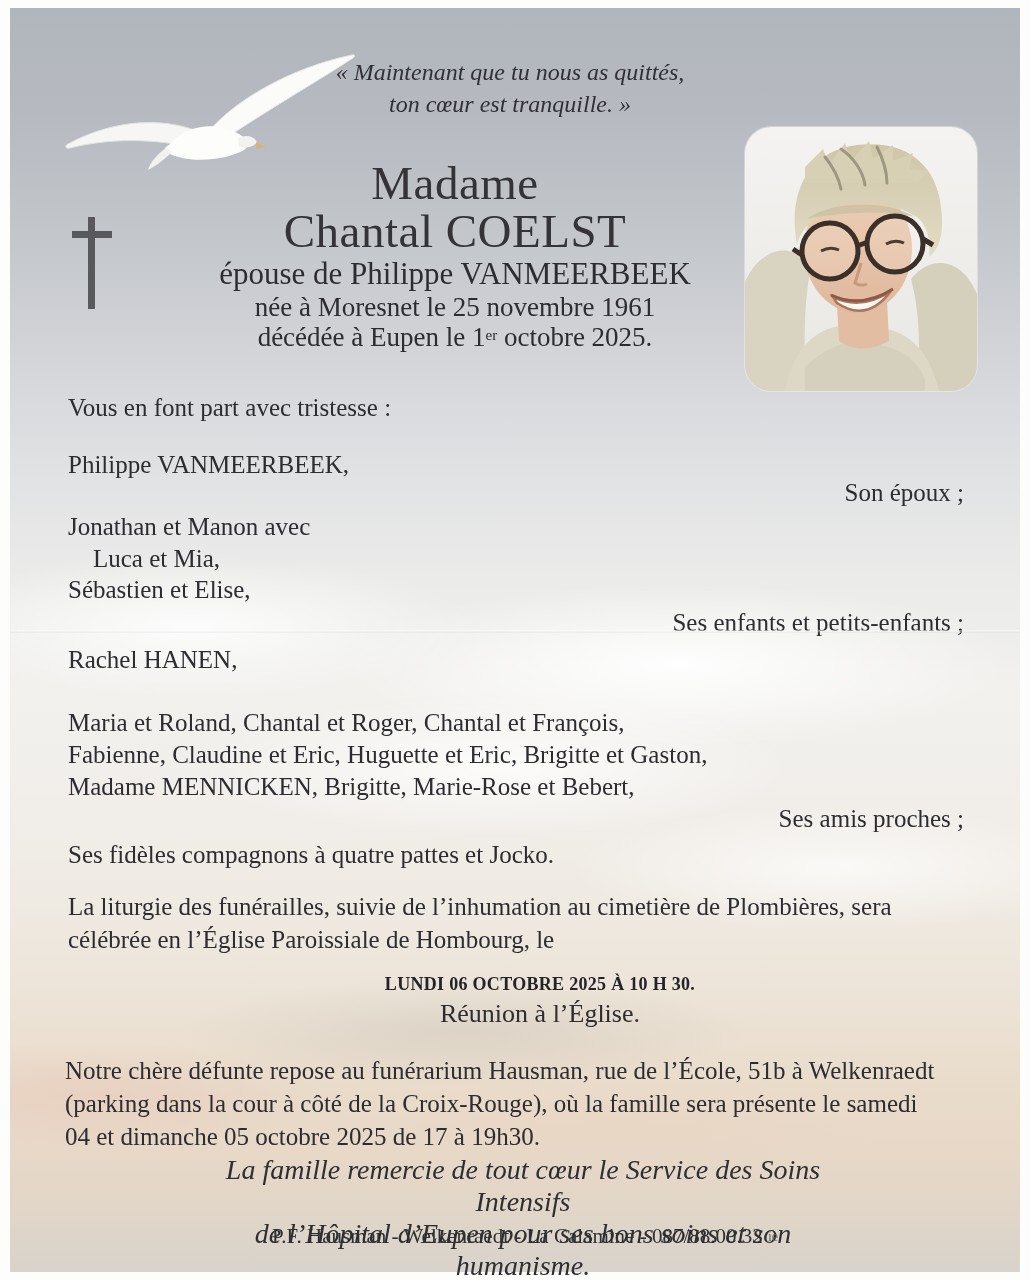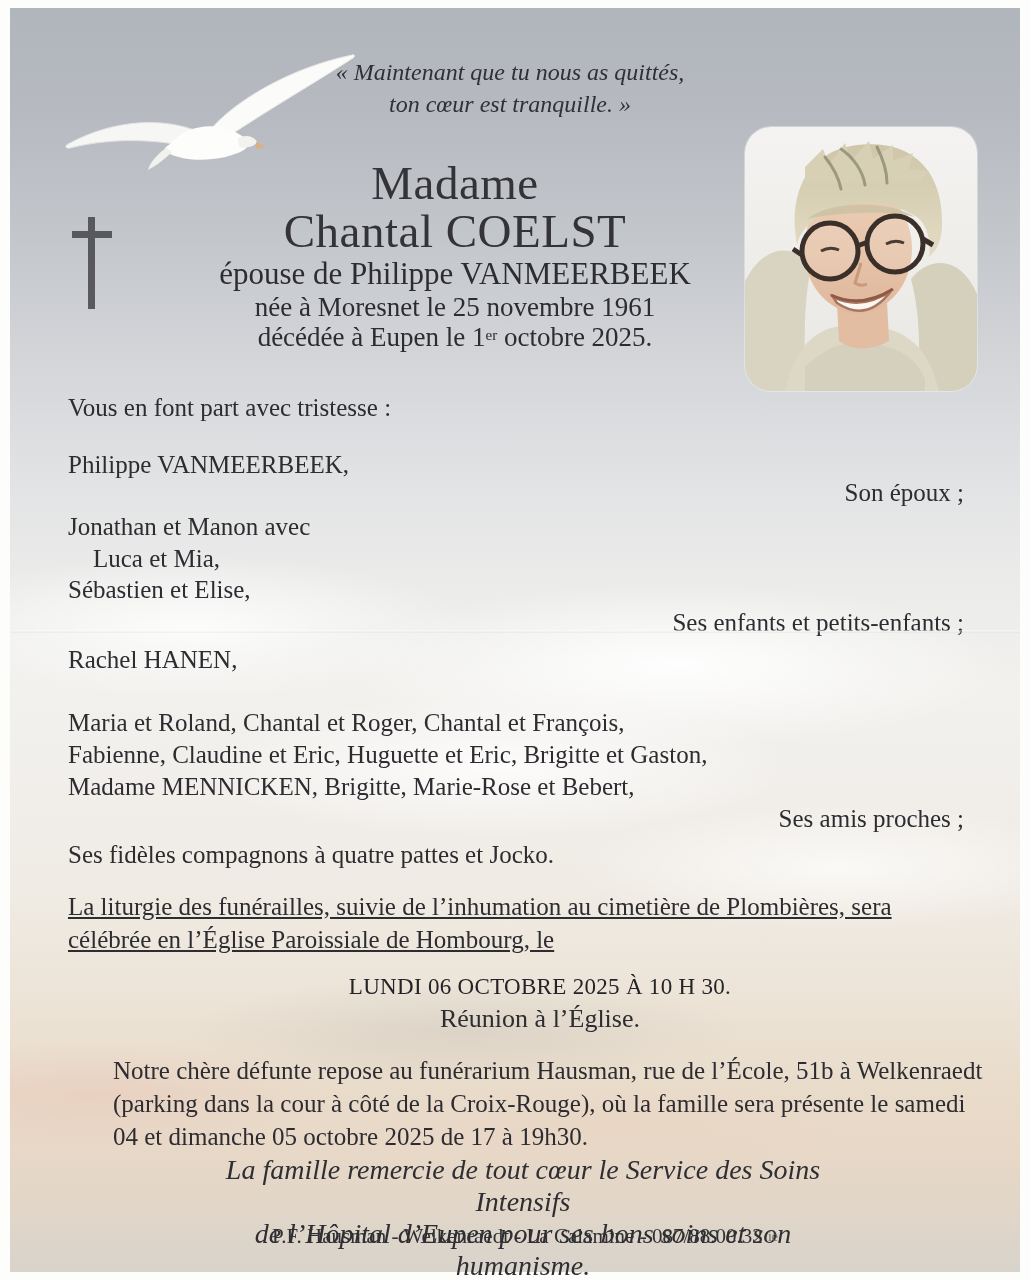--- a/index.html
+++ b/index.html
@@ -42,25 +42,25 @@
   .h-spouse{top:248px;font-size:31px;}
   .h-born{top:284px;font-size:27px;}
   .h-died{top:314px;font-size:27px;}
   .h-died sup{font-size:15px;vertical-align:6px;}
   .intro{left:58px;top:386px;font-size:25px;}
   .mourners{left:58px;top:443px;width:896px;height:430px;}
   .mrow{position:absolute;left:0;width:100%;font-size:25px;line-height:28px;white-space:nowrap;}
   .mrow.right{text-align:right;}
   .mrow.indent{padding-left:25px;}
   .para{font-size:25px;line-height:33px;}
-  .liturgy{left:58px;top:882px;width:870px;text-decoration:underline;}
+  .liturgy{left:58px;top:882px;width:870px;}
   .dateblock{left:190px;top:966px;width:680px;text-align:center;}
-  .bigdate{font-size:23px;font-weight:normal;color:#232328;letter-spacing:.3px;}
+  .bigdate{font-size:18px;font-weight:bold;color:#232328;letter-spacing:.3px;}
   .reunion{font-size:26px;margin-top:4px;}
-  .repose{left:55px;top:1046px;width:905px;margin-left:48px;}
+  .repose{left:55px;top:1046px;width:905px;}
   .thanks{
     left:196px;top:1146px;width:634px;text-align:center;
     font-style:italic;font-size:28px;line-height:32px;color:#2e2e33;
     border-bottom:2px solid #3a3a3f;padding-bottom:4px;
   }
   .fhome{left:190px;top:1216px;width:650px;text-align:center;font-size:21px;color:#2f2f34;}
   .fhome .mark{font-size:14px;color:#6b6b66;vertical-align:2px;}
   
   .photo{
     left:735px;top:119px;width:232px;height:264px;border-radius:26px;overflow:hidden;

